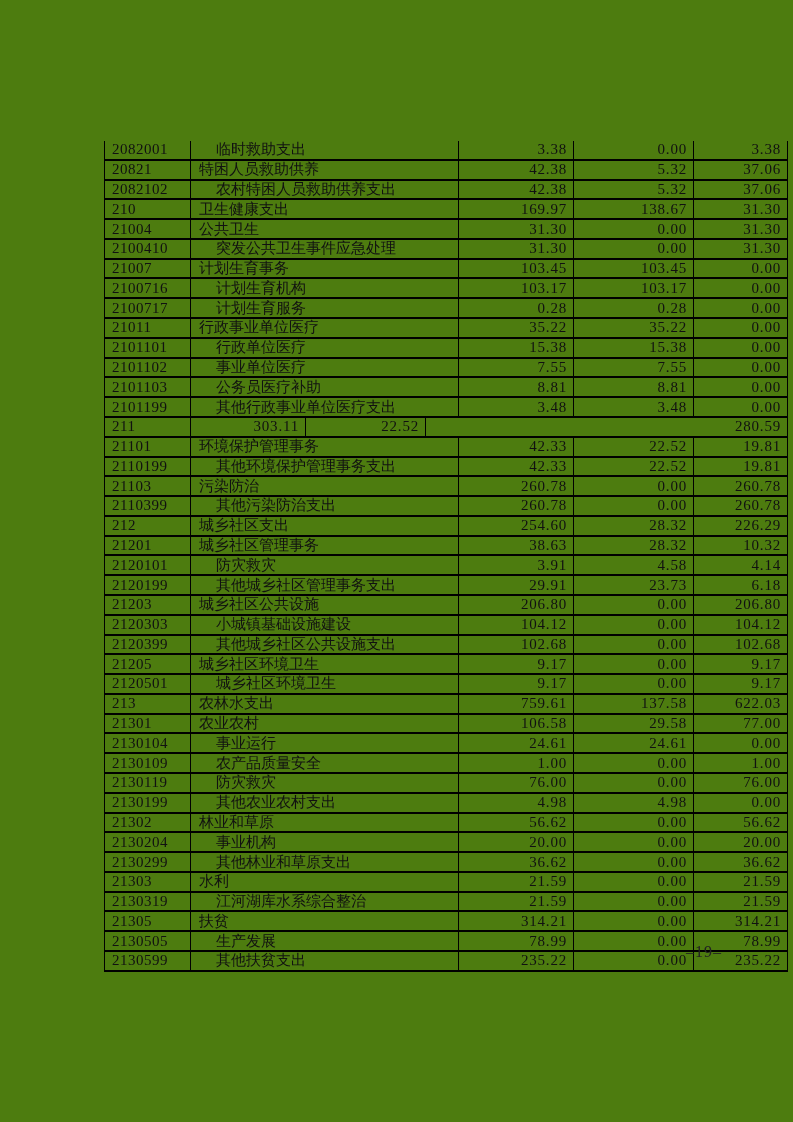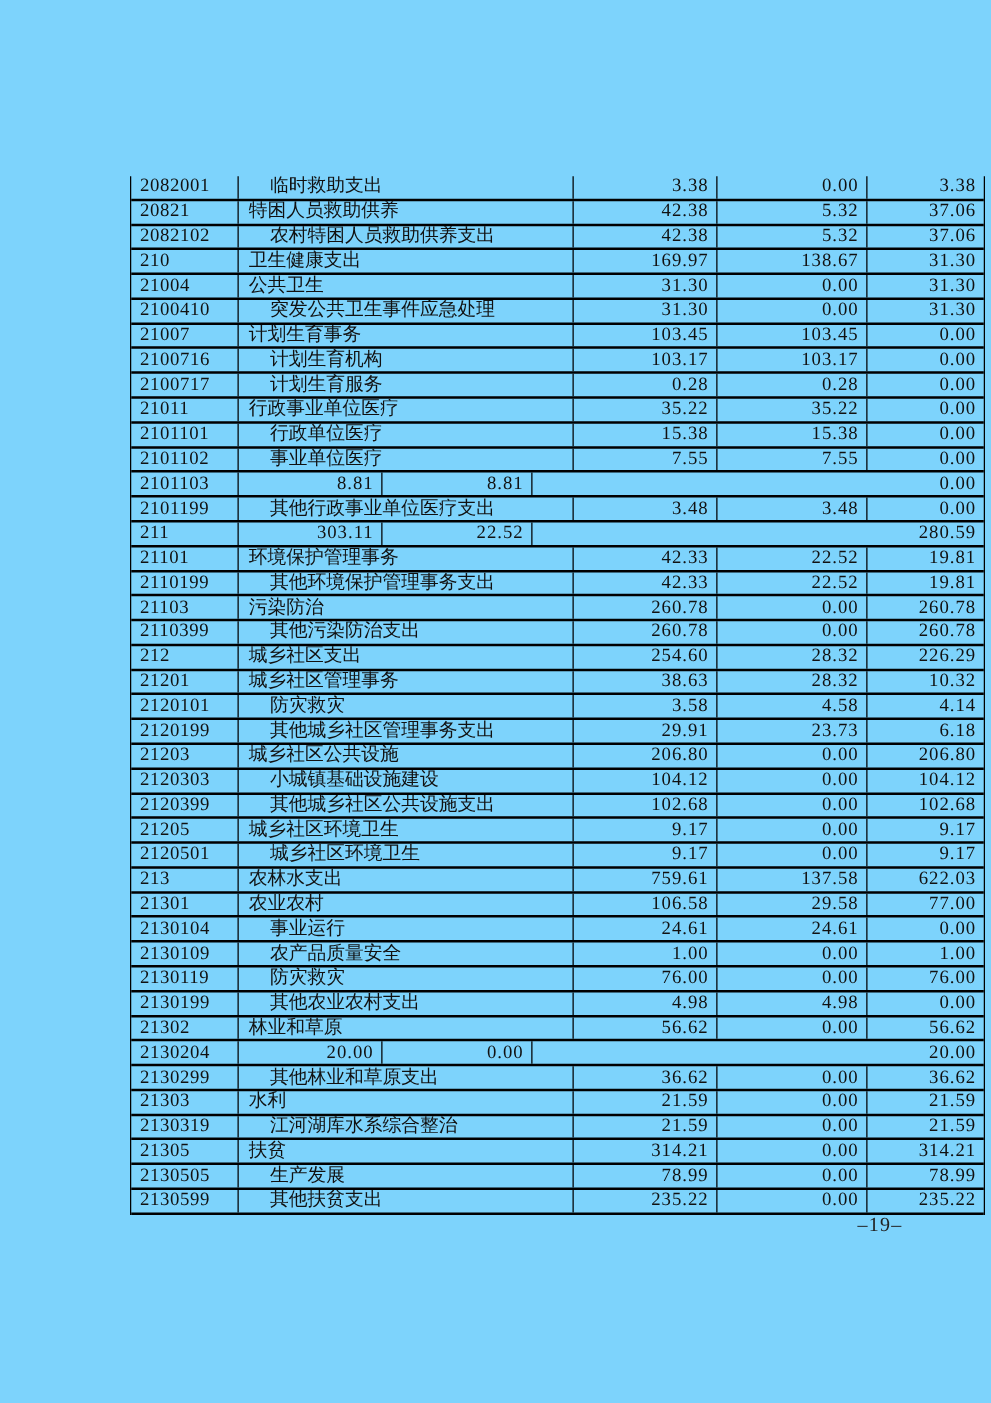--- a/index.html
+++ b/index.html
@@ -5,21 +5,21 @@
   * { margin: 0; padding: 0; box-sizing: border-box; }
   html, body {
     width: 793px; height: 1122px;
     background: #ffffff;
     font-family: "Liberation Serif", "DejaVu Serif", serif;
     color: #111111;
   }
   .page {
     position: relative;
     width: 793px; height: 1122px;
-    background: #7dd3fc;
+    background: #4d7c0f;
     overflow: hidden;
   }
   .budget-table {
     position: absolute;
     left: 104px; top: 141px;
     width: 684px; height: 831px;
     display: flex;
     flex-direction: column;
     border-left: 1px solid #000;
     border-right: 1px solid #000;
@@ -55,21 +55,21 @@
   .cell.num {
     justify-content: flex-end;
     padding-right: 6px;
     letter-spacing: 0.8px;
   }
   .cell.num.n1 { width: 115px; }
   .cell.num.n2 { width: 120px; }
   .cell.num.n3 { flex: 1 1 auto; border-right: none; }
   .page-number {
     position: absolute;
-    left: 686px; top: 972px;
+    left: 686px; top: 943px;
     font-size: 16px;
     letter-spacing: 1px;
     color: #222;
   }
 </style>
 </head>
 <body>
 
 <div class="page">
 
@@ -166,20 +166,21 @@
       <div class="row">
         <div class="cell code">2101102</div>
         <div class="cell name indent">事业单位医疗</div>
         <div class="cell num n1">7.55</div>
         <div class="cell num n2">7.55</div>
         <div class="cell num n3">0.00</div>
       </div>
 
       <div class="row">
         <div class="cell code">2101103</div>
+        <div class="cell name indent">公务员医疗补助</div>
         <div class="cell num n1">8.81</div>
         <div class="cell num n2">8.81</div>
         <div class="cell num n3">0.00</div>
       </div>
 
       <div class="row">
         <div class="cell code">2101199</div>
         <div class="cell name indent">其他行政事业单位医疗支出</div>
         <div class="cell num n1">3.48</div>
         <div class="cell num n2">3.48</div>
@@ -237,21 +238,21 @@
         <div class="cell code">21201</div>
         <div class="cell name">城乡社区管理事务</div>
         <div class="cell num n1">38.63</div>
         <div class="cell num n2">28.32</div>
         <div class="cell num n3">10.32</div>
       </div>
 
       <div class="row">
         <div class="cell code">2120101</div>
         <div class="cell name indent">防灾救灾</div>
-        <div class="cell num n1">3.58</div>
+        <div class="cell num n1">3.91</div>
         <div class="cell num n2">4.58</div>
         <div class="cell num n3">4.14</div>
       </div>
 
       <div class="row">
         <div class="cell code">2120199</div>
         <div class="cell name indent">其他城乡社区管理事务支出</div>
         <div class="cell num n1">29.91</div>
         <div class="cell num n2">23.73</div>
         <div class="cell num n3">6.18</div>
@@ -348,20 +349,21 @@
       <div class="row">
         <div class="cell code">21302</div>
         <div class="cell name">林业和草原</div>
         <div class="cell num n1">56.62</div>
         <div class="cell num n2">0.00</div>
         <div class="cell num n3">56.62</div>
       </div>
 
       <div class="row">
         <div class="cell code">2130204</div>
+        <div class="cell name indent">事业机构</div>
         <div class="cell num n1">20.00</div>
         <div class="cell num n2">0.00</div>
         <div class="cell num n3">20.00</div>
       </div>
 
       <div class="row">
         <div class="cell code">2130299</div>
         <div class="cell name indent">其他林业和草原支出</div>
         <div class="cell num n1">36.62</div>
         <div class="cell num n2">0.00</div>

